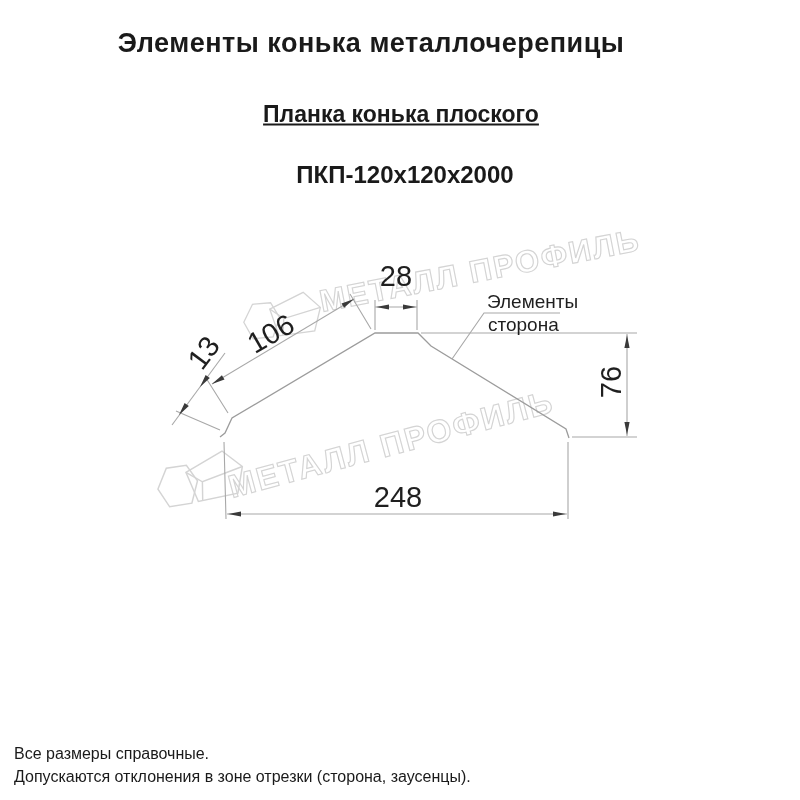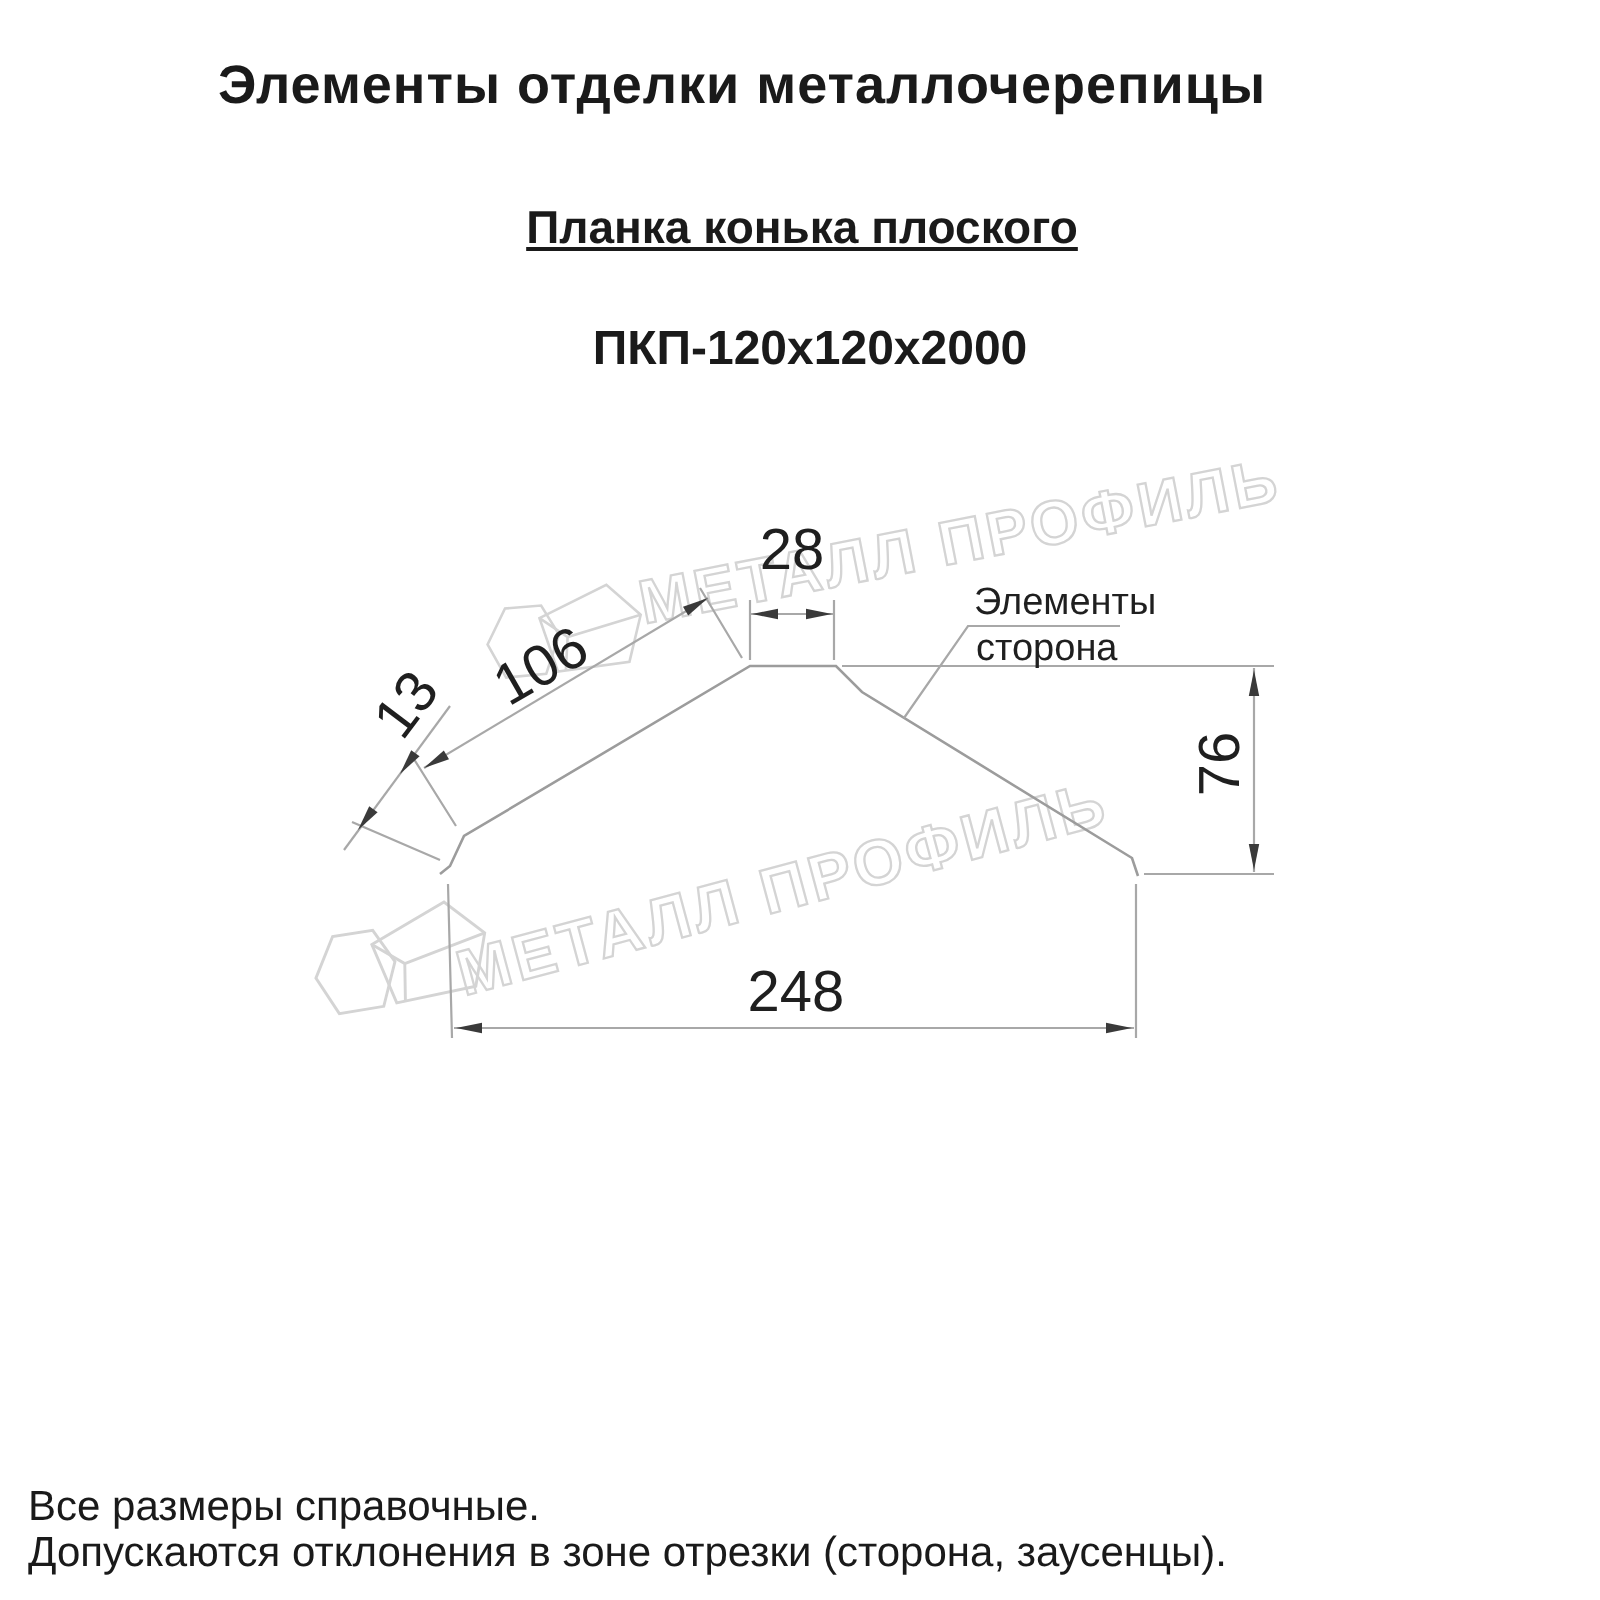--- a/index.html
+++ b/index.html
@@ -8,21 +8,21 @@
   .abs{position:absolute;white-space:nowrap;}
   .ctr{transform:translate(-50%,-50%);}
   .title{font-size:27px;font-weight:bold;letter-spacing:0.5px;}
   .subtitle{font-size:23px;font-weight:bold;}
   .model{font-size:24px;font-weight:bold;margin-top:24px;}
   .dim{font-size:29px;color:#1f1f1f;}
   .dim-rot106{transform:translate(-50%,-50%) rotate(-30deg);}
   .dim-rot13{transform:translate(-50%,-50%) rotate(-53deg);}
   .dim-rot76{transform:translate(-50%,-50%) rotate(-90deg);}
   .face{font-size:19px;color:#1f1f1f;transform:translate(0,-50%);}
-  .note{font-size:21px;color:#1a1a1a;transform:translate(0,-50%);}
+  .note{font-size:16px;color:#1a1a1a;transform:translate(0,-50%);}
   svg{position:absolute;left:0;top:0;}
   .wline{stroke:#a8a8a8;stroke-width:1.1;fill:none;}
   .pline{stroke:#9c9c9c;stroke-width:1.3;fill:none;}
   .arr{fill:#3a3a3a;stroke:none;}
   .wm{stroke:#d4d4d4;stroke-width:1.3;fill:none;}
   .wmtext{font-family:"Liberation Sans",sans-serif;font-weight:bold;
           fill:none;stroke:#d4d4d4;stroke-width:1.15;letter-spacing:2px;}
 </style>
 </head>
 <body>
@@ -80,21 +80,21 @@
   <g>
     <path class="wline" d="M224,442 L226,519 M568,442 L568,519"></path>
     <path class="wline" d="M227,514 L567,514"></path>
     <polygon class="arr" points="228,514 241,511.4 241,516.6"></polygon>
     <polygon class="arr" points="566,514 553,511.4 553,516.6"></polygon>
   </g>
 
   <path class="wline" d="M560,313 L484,313 L452,359"></path>
 </svg>
 
-<div class="abs ctr title" style="left:371px;top:43px;">Элементы отделки металлочерепицы</div>
+<div class="abs ctr title" style="left:371px;top:43px;">Элементы конька металлочерепицы</div>
 <div class="abs ctr subtitle" style="left:401px;top:114px;text-decoration:underline;">Планка конька плоского</div>
 <div class="abs ctr model" style="left:405px;top:151px;">ПКП-120х120х2000</div>
 
 <div class="abs ctr dim" style="left:396px;top:276px;text-align:center;">28</div>
 <div class="abs dim dim-rot106" style="left:271px;top:334px;">106</div>
 <div class="abs dim dim-rot13" style="left:204px;top:353px;">13</div>
 <div class="abs dim dim-rot76" style="left:611px;top:382px;">76</div>
 <div class="abs ctr dim" style="left:398px;top:497px;">248</div>
 
 <div class="abs face" style="left:487px;top:302px;">Элементы</div>

